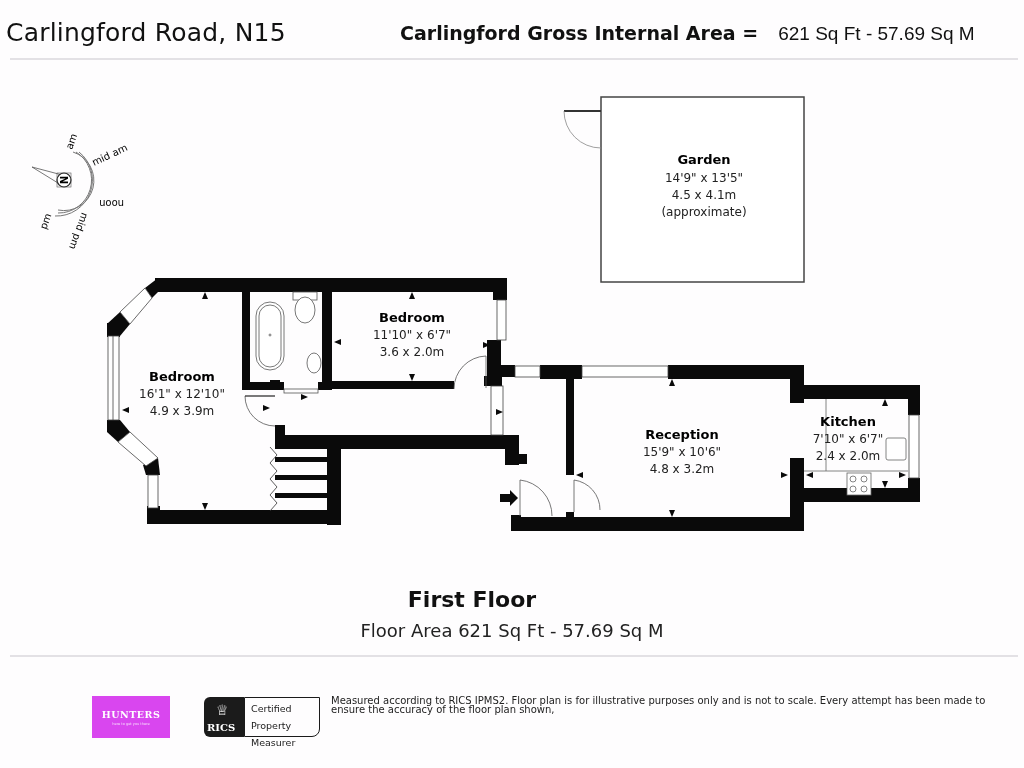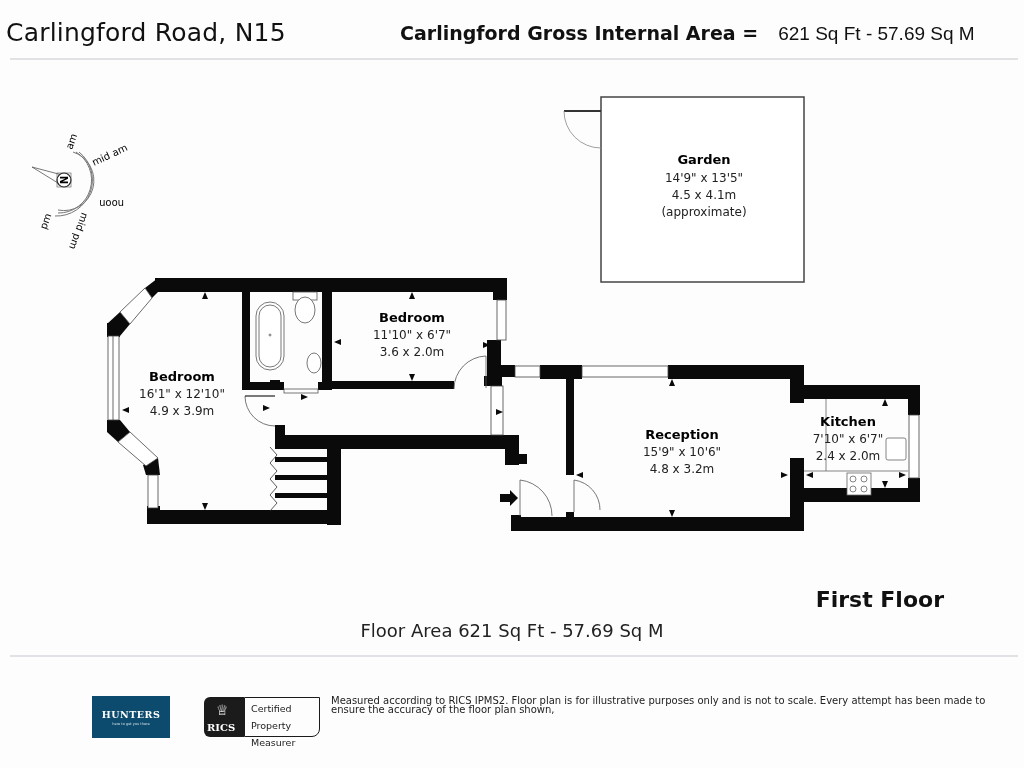--- a/index.html
+++ b/index.html
@@ -5,23 +5,23 @@
   html, body { margin: 0; padding: 0; background: #fefdfe; }
   body { width: 1024px; height: 768px; position: relative; overflow: hidden; font-family: "DejaVu Sans", sans-serif; color: #111; }
   .title { position: absolute; left: 6px; top: 18px; font-size: 25px; font-weight: normal; letter-spacing: 0.2px; color: #111; }
   .gia { position: absolute; left: 400px; top: 22px; font-size: 19px; }
   .gia .lbl { font-weight: bold; }
   .gia .val { margin-left: 14px; font-family: "Liberation Sans", sans-serif; font-size: 19px; }
   .rule { position: absolute; left: 10px; right: 6px; height: 2px; background: #e3e1e5; }
   .rule.top { top: 58px; }
   .rule.bot { top: 655px; }
   svg.plan { position: absolute; left: 0; top: 0; }
-  .floor-title { position: absolute; left: 0; width: 944px; top: 587px; text-align: right; font-size: 22px; font-weight: bold; }
+  .floor-title { position: absolute; left: 0; width: 944px; top: 587px; text-align: center; font-size: 22px; font-weight: bold; }
   .floor-area { position: absolute; left: 0; width: 1024px; top: 620px; text-align: center; font-size: 18px; color: #222; }
-  .hunters { position: absolute; left: 92px; top: 696px; width: 78px; height: 42px; background: #0c4a6e; color: #fff; text-align: center; }
+  .hunters { position: absolute; left: 92px; top: 696px; width: 78px; height: 42px; background: #d946ef; color: #fff; text-align: center; }
   .hunters .name { font-family: "DejaVu Serif", serif; font-size: 9.5px; letter-spacing: 0.5px; margin-top: 13px; font-weight: bold; }
   .hunters .tag { font-size: 3.5px; margin-top: 2px; opacity: 0.8; }
   .rics { position: absolute; left: 204px; top: 697px; width: 116px; height: 40px; }
   .rics .blk { position: absolute; left: 0; top: 0; width: 40px; height: 40px; background: #1b1b1b; border-radius: 6px 0 0 6px; color: #fff; }
   .rics .blk .lion { position: absolute; left: 12px; top: 5px; font-size: 14px; }
   .rics .blk .word { position: absolute; left: 3px; top: 25px; font-family: "DejaVu Serif", serif; font-size: 10px; font-weight: bold; }
   .rics .box { position: absolute; left: 40px; top: 0; width: 74px; height: 38px; border: 1px solid #1b1b1b; border-radius: 0 0 8px 0; }
   .rics .box .t { position: absolute; left: 6px; top: 2px; font-size: 9.5px; line-height: 17px; color: #1b1b1b; }
   .disclaimer { position: absolute; left: 331px; top: 696px; width: 690px; font-size: 10px; line-height: 9px; color: #222; }
   .room-lbl { font-family: "DejaVu Sans", sans-serif; }

